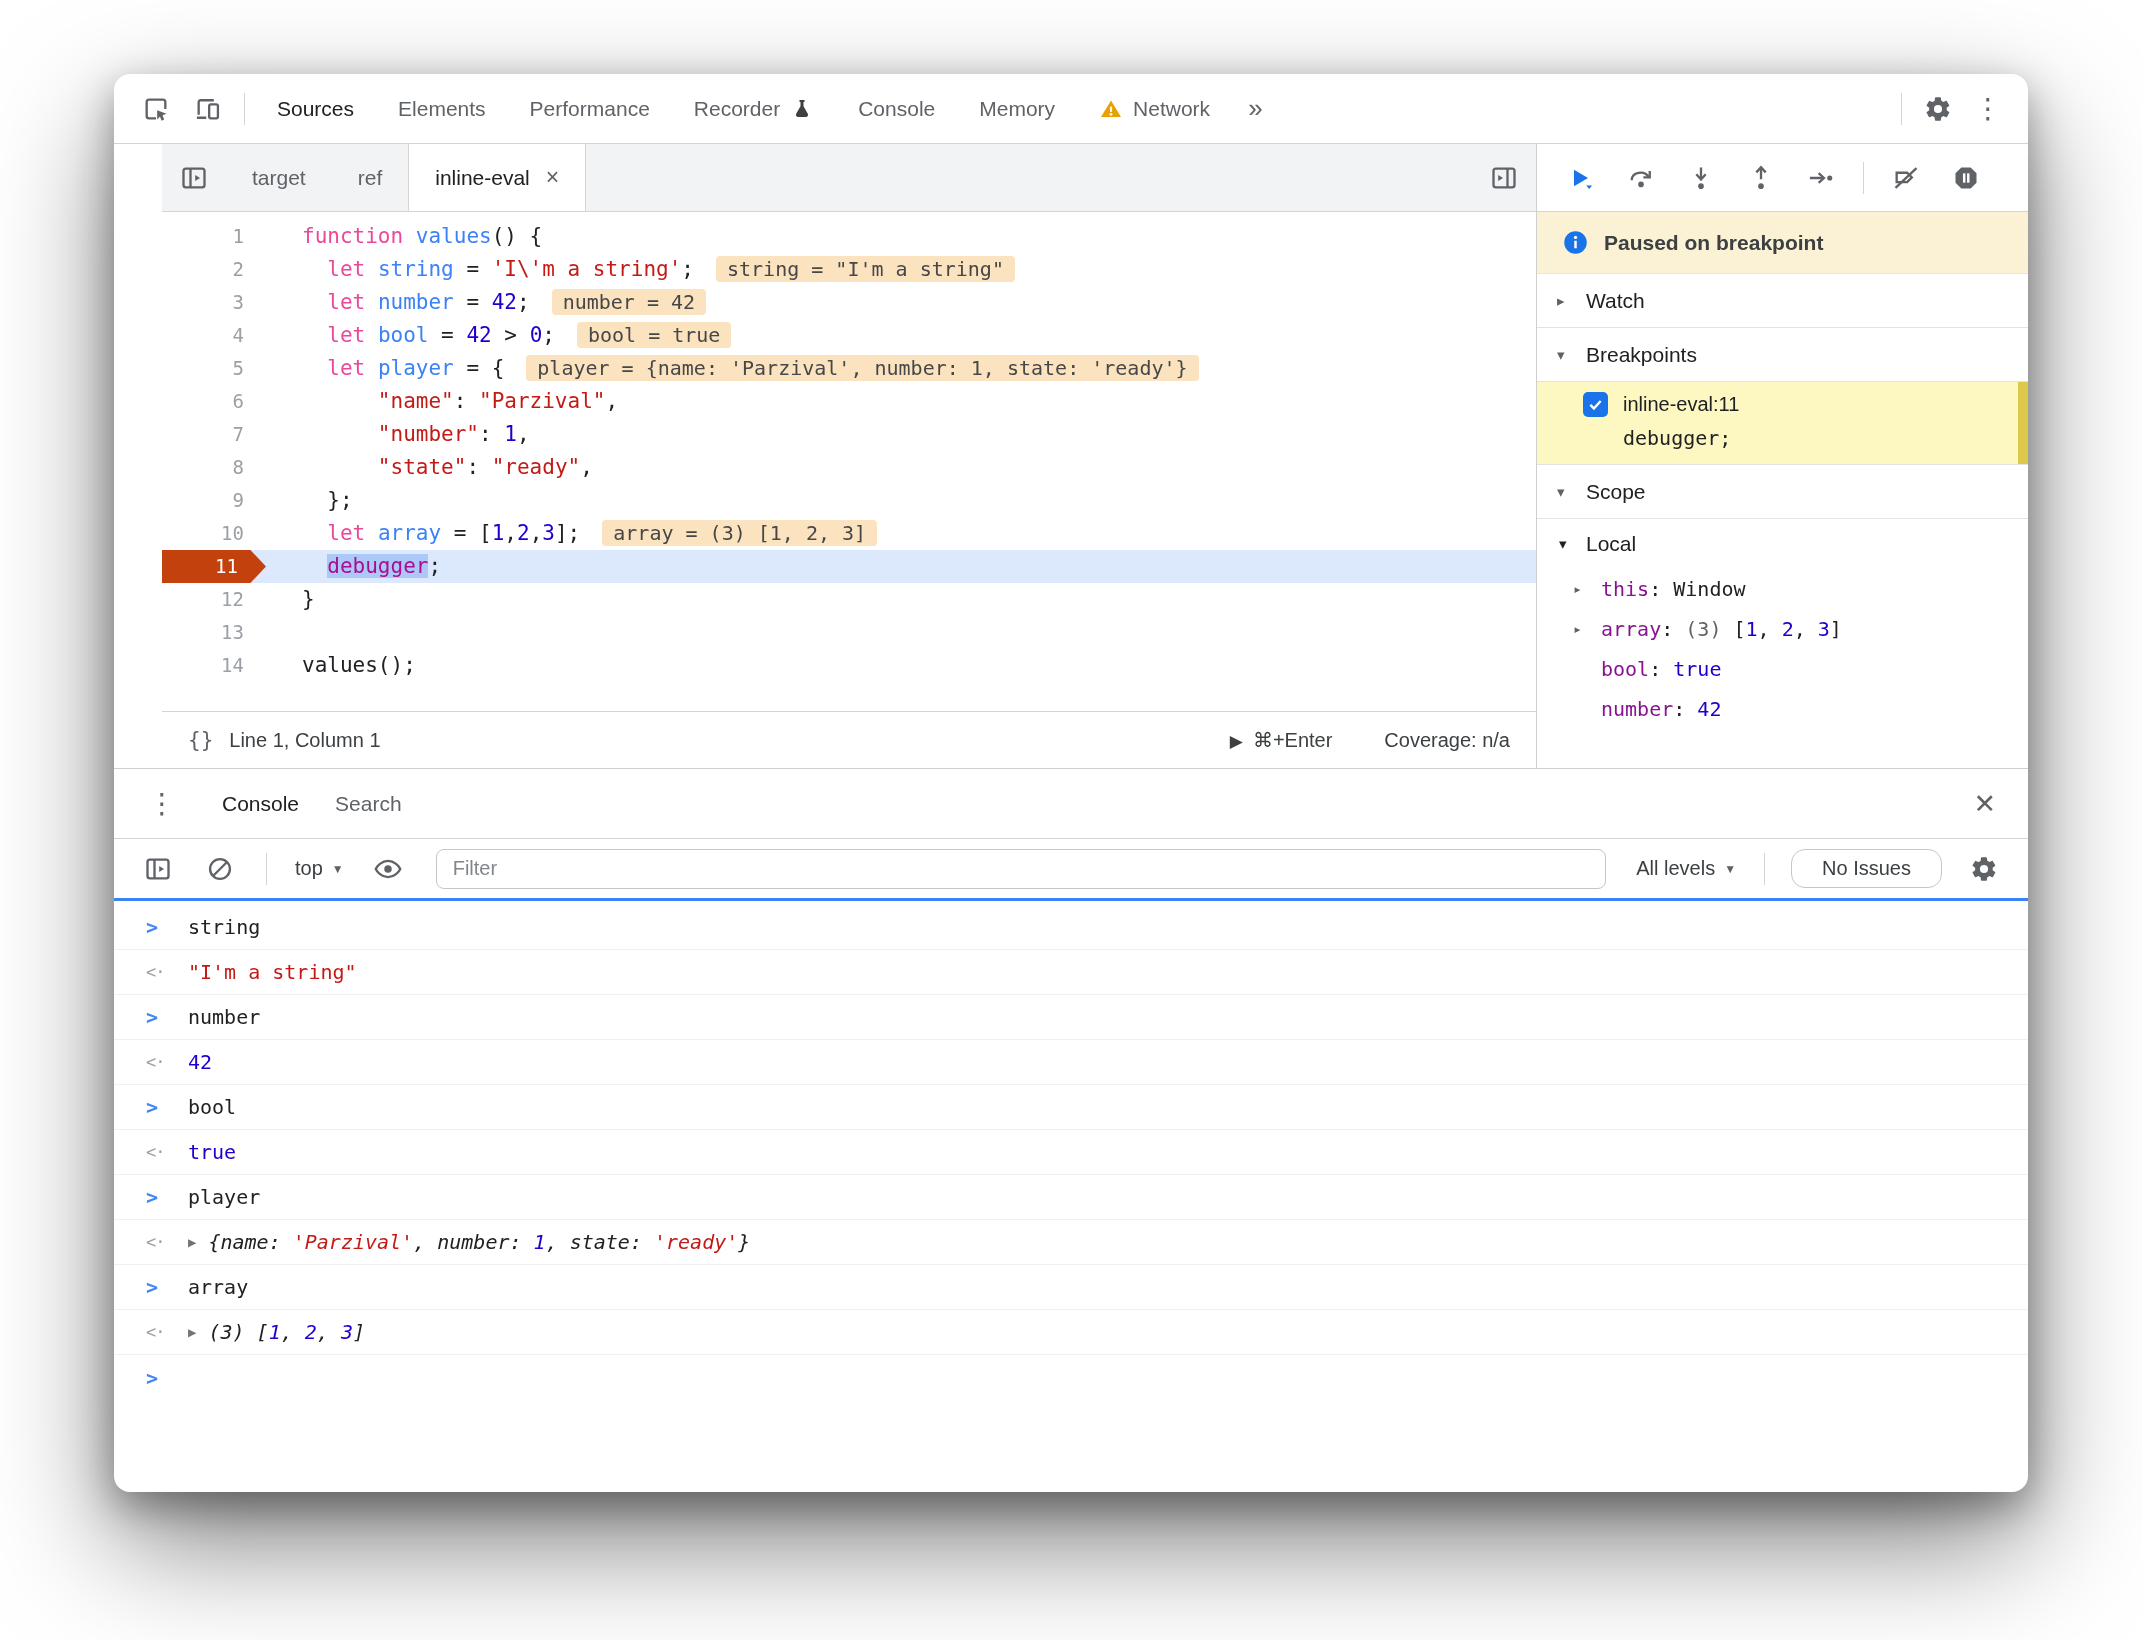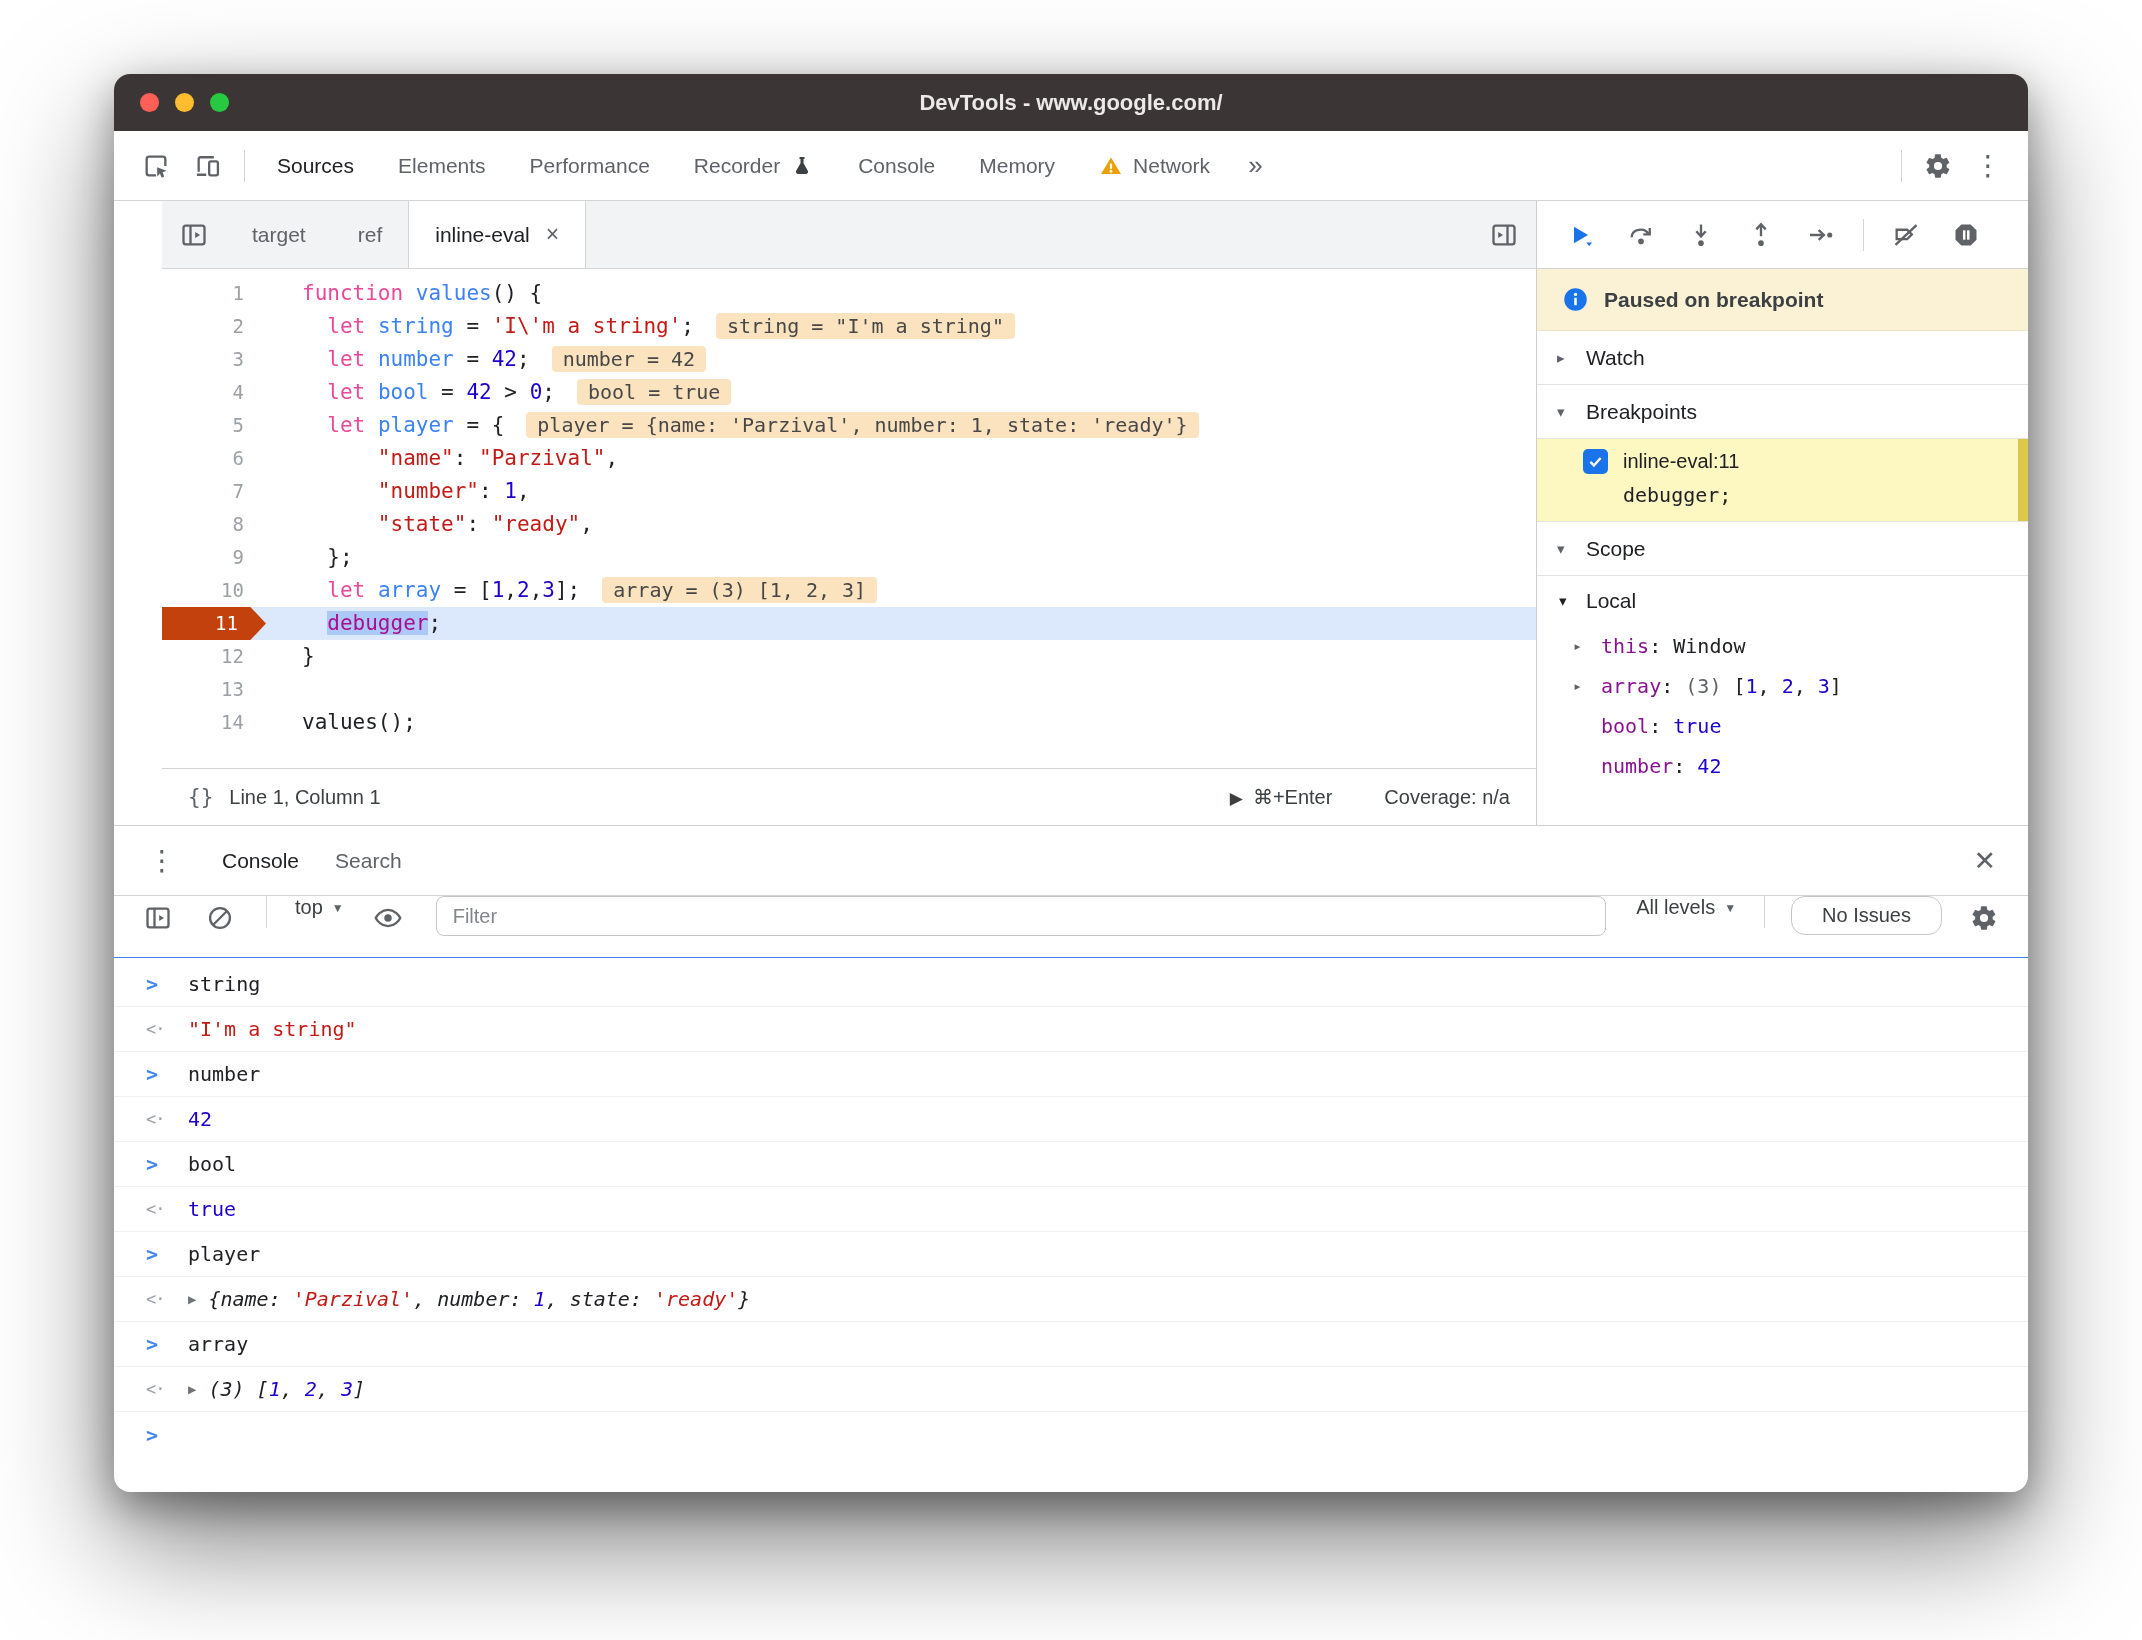--- a/index.html
+++ b/index.html
@@ -96,22 +96,22 @@
   .row-tri { position:absolute; left:36px; color:#5f6368; font-size:15px; }
   .scope-name { color:#881391; }
 
   
   .console { flex:1; display:flex; flex-direction:column; border-top:1px solid #cfcfcf; overflow:hidden; }
   .drawer-tabs { height:70px; flex:none; border-bottom:1px solid #d4d4d4;
     display:flex; align-items:center; padding:0 24px; gap:36px; font-size:21px; }
   .dtab { color:#5f6368; } .dtab.active { color:#202124; font-weight:500; }
   .d-spacer { flex:1; }
   .close-x { font-size:27px; color:#5f6368; padding:0 8px; }
-  .console-toolbar { height:62px; flex:none; border-bottom:1px solid #3b82f6;
-    display:flex; align-items:flex-start; padding:0 18px; gap:10px; }
+  .console-toolbar { height:62px; flex:none; border-bottom:3px solid #3b82f6;
+    display:flex; align-items:center; padding:0 18px; gap:10px; }
   .ct-label { display:flex; align-items:center; gap:9px; font-size:20px; color:#3c4043; padding:0 8px; white-space:nowrap; }
   .caret { font-size:12px; color:#5f6368; }
   .filter { flex:1; height:40px; border:1px solid #c6c6c6; border-radius:8px; padding:0 16px;
     font-size:20px; color:#202124; margin:0 12px; outline:none; background:#fff;
     font-family:"Liberation Sans","DejaVu Sans",sans-serif; }
   .filter::placeholder { color:#80868b; }
   .no-issues { border:1px solid #c6c6c6; border-radius:14px; padding:7px 30px; font-size:20px;
     color:#3c4043; white-space:nowrap; margin:0 6px; }
   .log { flex:1; overflow:hidden; padding-top:4px;
     font-family:"DejaVu Sans Mono","Liberation Mono",monospace; font-size:20px; }
@@ -121,28 +121,20 @@
   .chev { width:42px; flex:none; color:#4285f4; font-weight:700; }
   .ret { width:42px; flex:none; color:#9aa0a6; font-size:17px; letter-spacing:-1px; }
   .tri-r { color:#6f7478; font-size:14px; margin-right:12px; }
   .it { font-style:italic; }
 </style>
 </head>
 <body>
 
 <div class="window">
 
-  <div class="titlebar">
-    <div class="traffic">
-      <span class="light" style="background:#ff5f57"></span>
-      <span class="light" style="background:#febc2e"></span>
-      <span class="light" style="background:#28c840"></span>
-    </div>
-    <div class="title">DevTools - www.google.com/</div>
-  </div>
 
   <div class="toolbar">
     <span class="icon-btn">
       <svg viewBox="0 0 24 24" fill="none" stroke="#5f6368" stroke-width="2">
           <path d="M12 20H6a2 2 0 0 1-2-2V6a2 2 0 0 1 2-2h12a2 2 0 0 1 2 2v6"></path>
           <path d="M13 13l8 3-3.4 1.4L19 21l-2.2 1-1.4-3.6L13 21z" fill="#5f6368" stroke="none"></path>
         </svg>
     </span>
     <span class="icon-btn">
       <svg viewBox="0 0 24 24" fill="none" stroke="#5f6368" stroke-width="2">

